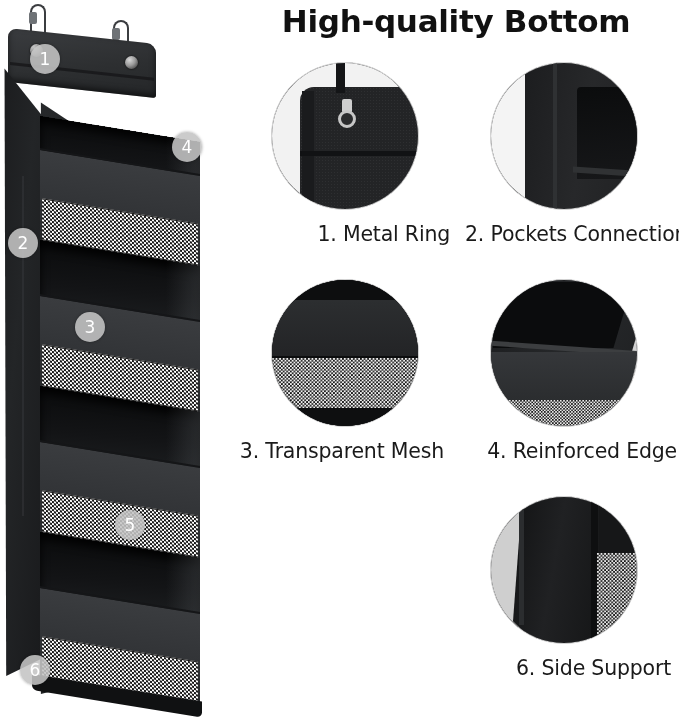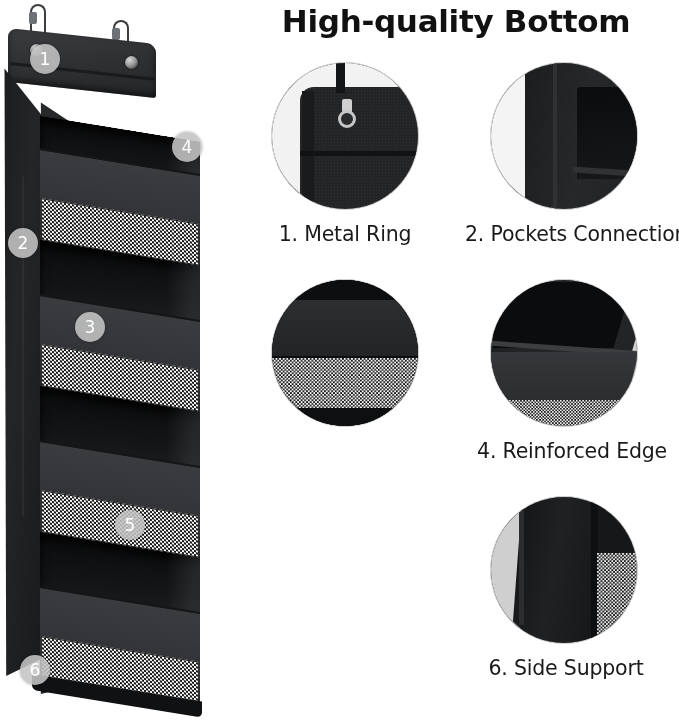--- a/index.html
+++ b/index.html
@@ -261,21 +261,21 @@
     overflow: hidden;
     background: #1a1b1d;
     border: 1px solid #d6d6d6;
     box-sizing: border-box;
   }
   .detail-caption {
     position: absolute;
     left: 0;
     top: 160px;
     width: 100%;
-    text-align: center;
+    text-align: right;
     font-size: 20.5px;
     color: #1a1a1a;
     font-family: "DejaVu Sans", "Liberation Sans", sans-serif;
     font-weight: 400;
     white-space: nowrap;
     letter-spacing: -0.2px;
   }
 
   #cell-1 { left: 0px;   top: 0px;   }
   #cell-2 { left: 219px; top: 0px;   }
@@ -456,20 +456,21 @@
   </div>
 
   <div class="detail-cell" id="cell-3">
     <div class="detail-circle">
       <div class="art-tm-bg"></div>
       <div class="art-tm-top"></div>
       <div class="art-tm-panel"></div>
       <div class="art-tm-mesh"></div>
       <div class="art-tm-bot"></div>
     </div>
+    <div class="detail-caption">3. Transparent Mesh</div>
   </div>
 
   <div class="detail-cell" id="cell-4">
     <div class="detail-circle">
       <div class="art-re-bg"></div>
       <div class="art-re-dark"></div>
       <div class="art-re-cav"></div>
       <div class="art-re-seam"></div>
       <div class="art-re-pocket"></div>
       <div class="art-re-mesh"></div>

